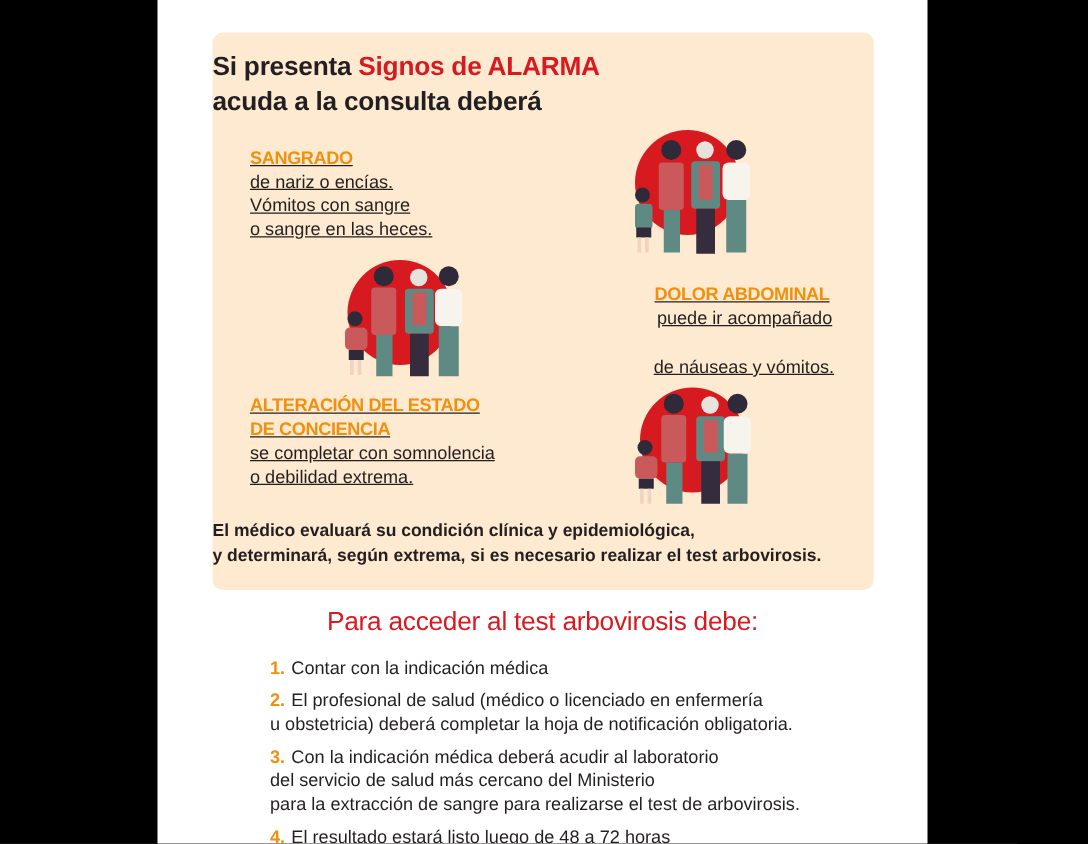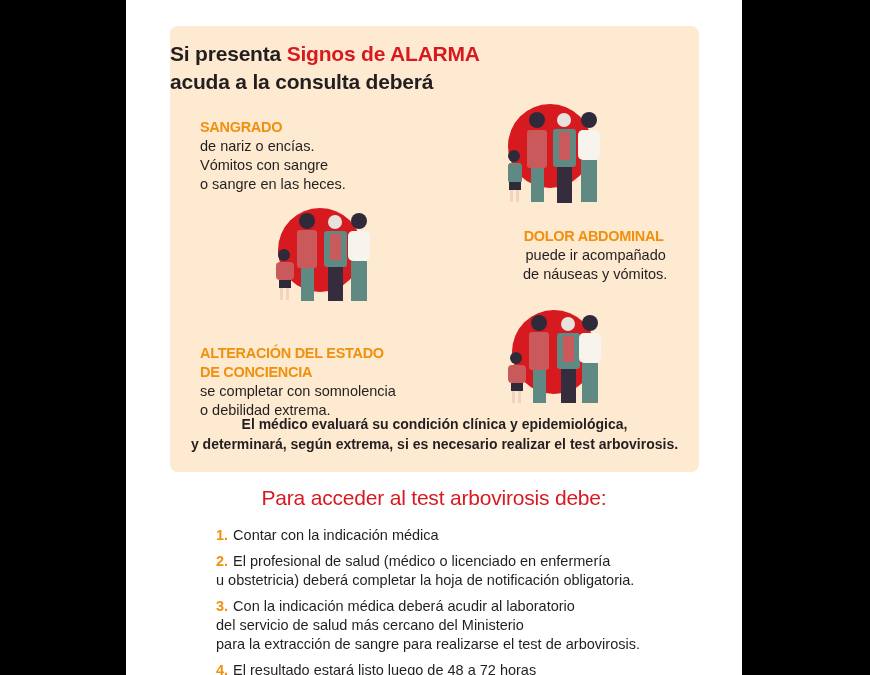--- a/index.html
+++ b/index.html
@@ -2,25 +2,25 @@
 <html><head>
   <meta charset="utf-8">
   <style>
     * { box-sizing: border-box; margin: 0; padding: 0; }
     html, body { width: 870px; height: 675px; overflow: hidden; background: #000; }
     body { position: relative; font-family: "Liberation Sans", "DejaVu Sans", sans-serif; color: #231f20; }
     .page { position: absolute; left: 126px; top: 0; width: 616px; height: 675px; background: #ffffff; overflow: hidden; }
     .card { position: absolute; left: 44px; top: 26px; width: 529px; height: 446px; background: #fdead0; border-radius: 8px; }
     .title { position: absolute; left: 0; top: 14px; width: 100%; text-align: left; font-size: 21px; line-height: 28px; font-weight: bold; color: #231f20; letter-spacing: -0.2px; }
     .title .accent { color: #d71920; }
-    .sec { position: absolute; font-size: 14.5px; line-height: 19px; color: #231f20; }
+    .sec { position: absolute; font-size: 14.5px; line-height: 19px; color: #231f20; text-decoration: underline; }
     .sec .head { color: #f0900f; font-weight: bold; font-size: 14.5px; letter-spacing: -0.3px; }
     .sec.right { text-align: center; }
     .illus { position: absolute; }
-    .foot { position: absolute; left: 0; top: 388px; width: 100%; text-align: center; font-size: 14px; line-height: 20px; font-weight: bold; color: #231f20; }
+    .foot { position: absolute; left: 0; top: 388px; width: 100%; text-align: left; font-size: 14px; line-height: 20px; font-weight: bold; color: #231f20; }
     .h2 { position: absolute; left: 0; top: 484px; width: 616px; text-align: center; font-size: 21px; line-height: 28px; font-weight: normal; color: #d71920; letter-spacing: -0.2px; }
     .steps { position: absolute; left: 90px; top: 526px; width: 500px; font-size: 14.5px; line-height: 19px; color: #231f20; }
     .step { margin-bottom: 7px; }
     .step .num { color: #f0900f; font-weight: bold; margin-right: 5px; }
   </style>
 </head>
 <body>
 
 <div class="page">
 
@@ -75,24 +75,24 @@
       <rect x="60" y="28" width="11" height="26" fill="#c9595b"></rect>
       <rect x="58" y="61" width="15" height="34" fill="#352d3e"></rect>
       <circle cx="89" cy="15" r="8" fill="#2e2a3a"></circle>
       <rect x="78" y="25" width="22" height="30" rx="5" fill="#f7f4ee"></rect>
       <rect x="81" y="55" width="16" height="40" fill="#5f8a84"></rect>
     </svg>
 
     <div class="sec right" style="left:350px; top:201px;">
       <div class="head">DOLOR ABDOMINAL</div>
       <div style="padding-left:4px;">puede ir acompañado</div>
-      <div style="padding-left:3px;">de náuseas y vómitos.</div>
+      <div style="padding-left:3px;margin-top:20px;">de náuseas y vómitos.</div>
     </div>
 
-    <div class="sec" style="left:30px; top:290px;margin-top:28px;">
+    <div class="sec" style="left:30px; top:290px;">
       <div class="head">ALTERACIÓN DEL ESTADO</div>
       <div class="head">DE CONCIENCIA</div>
       <div>se completar con somnolencia</div>
       <div>o debilidad extrema.</div>
     </div>
 
     <svg class="illus" style="left:332px; top:282px;" width="110" height="100" viewBox="0 0 110 100">
       <circle cx="52" cy="44" r="42" fill="#d71920"></circle>
       <circle cx="14" cy="50" r="6" fill="#2e2a3a"></circle>
       <rect x="6" y="57" width="18" height="18" rx="4" fill="#c9595b"></rect>

